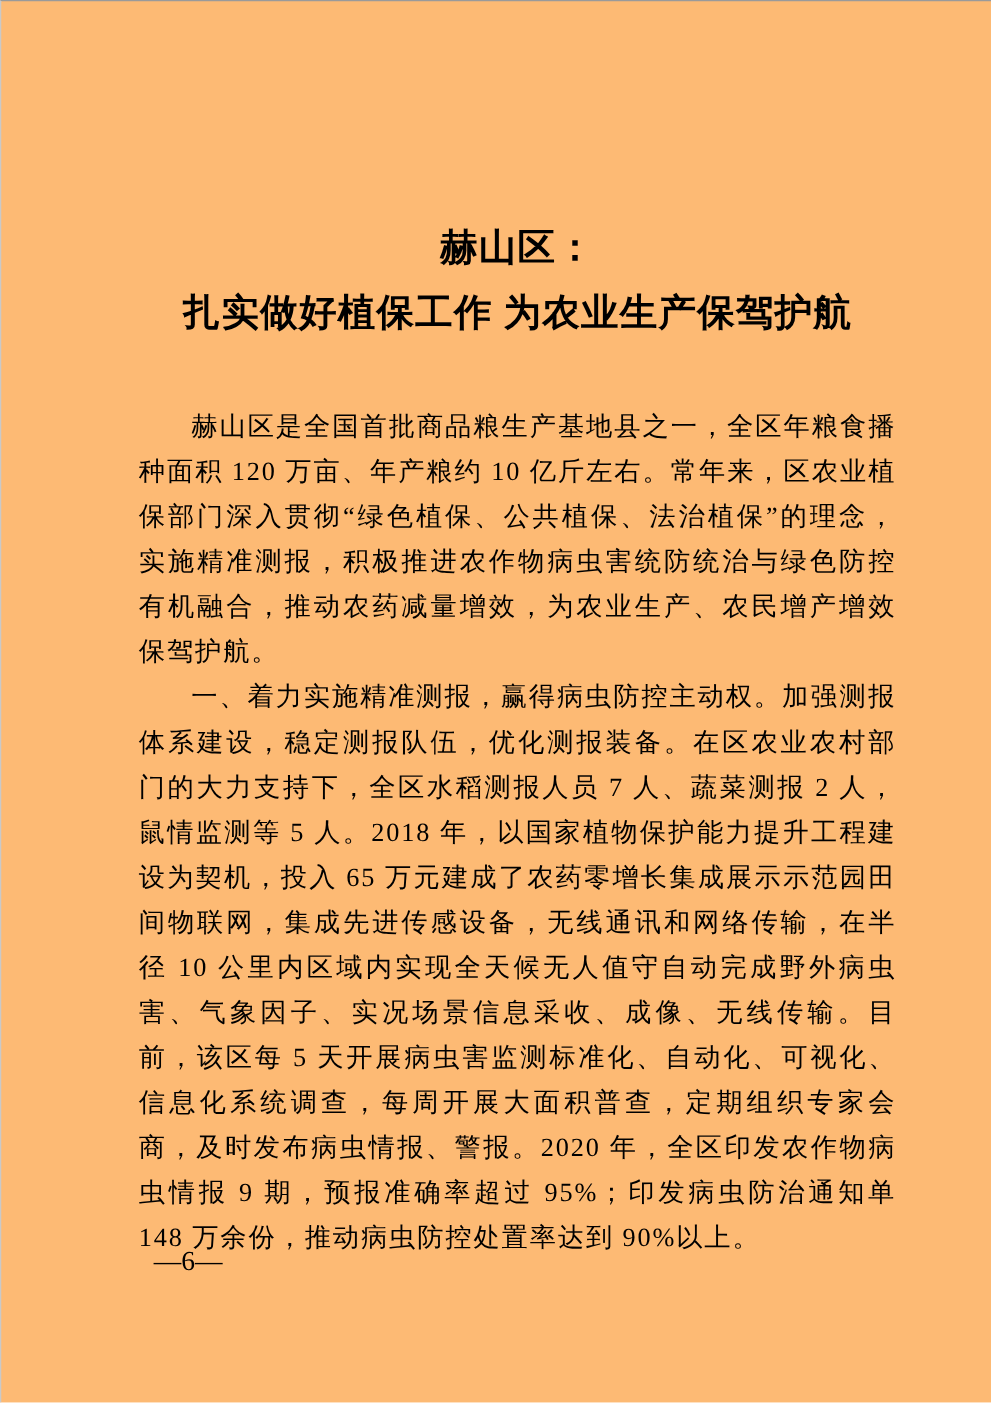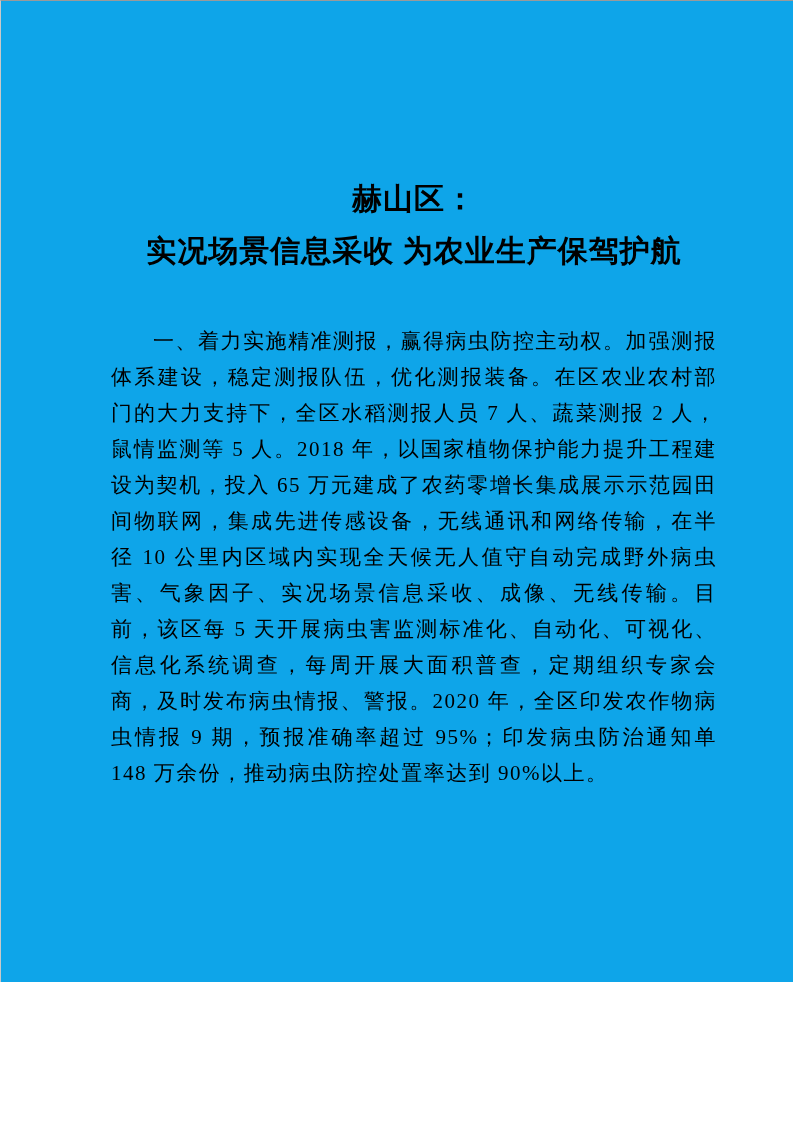--- a/index.html
+++ b/index.html
@@ -3,23 +3,23 @@
 <meta charset="utf-8">
 <style>
   html, body {
     margin: 0;
     padding: 0;
     background: #ffffff;
   }
   .page {
     position: relative;
     width: 793px;
-    height: 982px;
+    height: 1122px;
     box-sizing: border-box;
-    background: #0ea5e9;
+    background: #fdba74;
     border-top: 1px solid #9a9a9a;
     border-left: 1px solid #c9c9c9;
     overflow: hidden;
     font-family: "Liberation Serif", "DejaVu Serif", serif;
     color: #000000;
   }
   .title-block {
     margin-top: 172px;
     padding: 0 76px 0 110px;
     text-align: center;
@@ -59,24 +59,25 @@
     font-family: "Liberation Serif", "DejaVu Serif", serif;
   }
 </style>
 </head>
 <body>
 
 <div class="page">
 
   <h1 class="title-block" style="margin:172px 0 0 0;">
     <span class="title-line">赫山区：</span>
-    <span class="title-line">实况场景信息采收 为农业生产保驾护航</span>
+    <span class="title-line">扎实做好植保工作 为农业生产保驾护航</span>
   </h1>
 
   <div class="body-block">
+    <p class="para">赫山区是全国首批商品粮生产基地县之一，全区年粮食播种面积 120 万亩、年产粮约 10 亿斤左右。常年来，区农业植保部门深入贯彻“绿色植保、公共植保、法治植保”的理念，实施精准测报，积极推进农作物病虫害统防统治与绿色防控有机融合，推动农药减量增效，为农业生产、农民增产增效保驾护航。</p>
     <p class="para">
       <span class="lead">一、着力实施精准测报，赢得病虫防控主动权。</span><span>加强测报体系建设，稳定测报队伍，优化测报装备。在区农业农村部门的大力支持下，全区水稻测报人员 7 人、蔬菜测报 2 人，鼠情监测等 5 人。2018 年，以国家植物保护能力提升工程建设为契机，投入 65 万元建成了农药零增长集成展示示范园田间物联网，集成先进传感设备，无线通讯和网络传输，在半径 10 公里内区域内实现全天候无人值守自动完成野外病虫害、气象因子、实况场景信息采收、成像、无线传输。目前，该区每 5 天开展病虫害监测标准化、自动化、可视化、信息化系统调查，每周开展大面积普查，定期组织专家会商，及时发布病虫情报、警报。2020 年，全区印发农作物病虫情报 9 期，预报准确率超过 95%；印发病虫防治通知单 148 万余份，推动病虫防控处置率达到 90%以上。</span>
     </p>
   </div>
 
   <div class="page-number">—6—</div>
 
 </div>
 
 </body></html>

